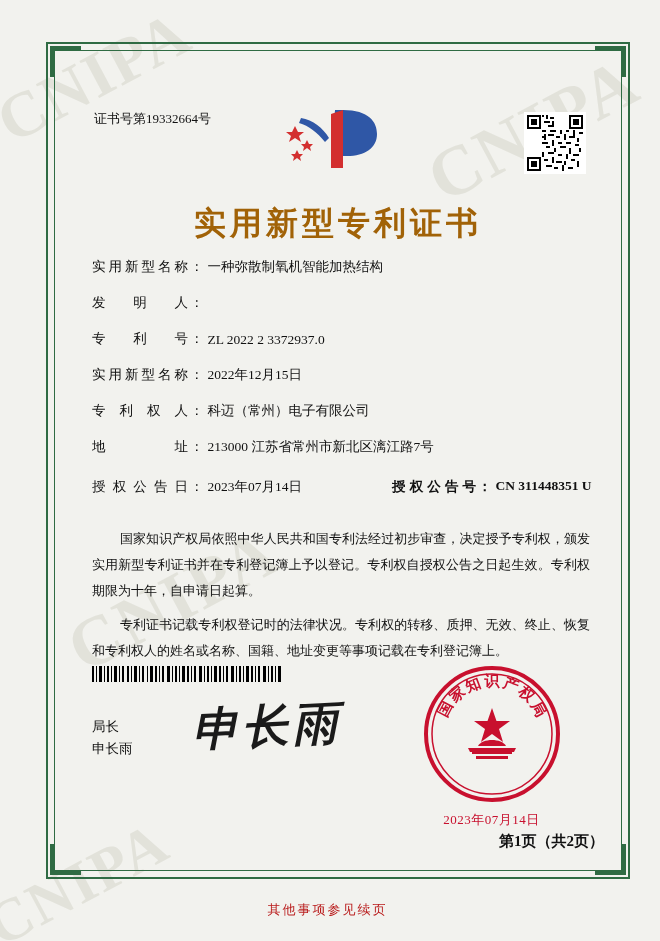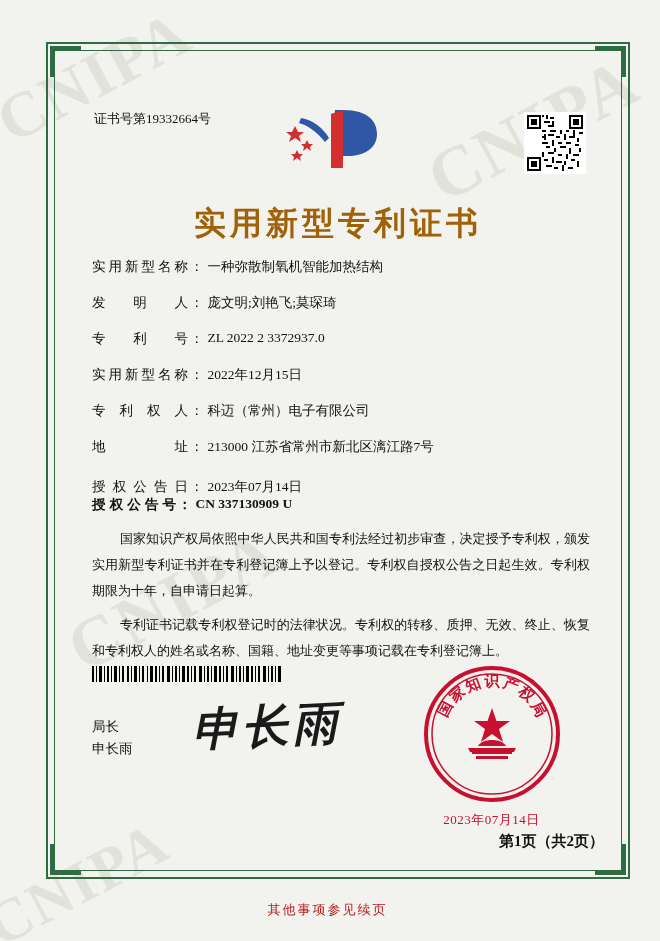--- a/index.html
+++ b/index.html
@@ -119,21 +119,21 @@
   }
 
   .fields {
     position: absolute;
     left: 20px;
     right: 10px;
     top: 192px;
   }
   .field-row {
     display: flex;
-    align-items: flex-start;
+    align-items: flex-end;
     margin-bottom: 18px;
     font-size: 13.5px;
     color: #111;
   }
   .field-label {
     width: 96px;
     flex: 0 0 96px;
     text-align: justify;
     text-align-last: justify;
     letter-spacing: 0px;
@@ -346,21 +346,20 @@
 
       <div class="field-row">
         <span class="field-label">实用新型名称</span>
         <span class="field-sep">：</span>
         <span class="field-value">一种弥散制氧机智能加热结构</span>
       </div>
 
       <div class="field-row">
         <span class="field-label">发明人</span>
         <span class="field-sep">：</span>
-        <span class="field-value">庞文明;刘艳飞;莫琛琦</span>
       </div>
 
       <div class="field-row">
         <span class="field-label">专利号</span>
         <span class="field-sep">：</span>
         <span class="field-value">ZL 2022 2 3372937.0</span>
       </div>
 
       <div class="field-row">
         <span class="field-label">实用新型名称</span>
@@ -373,30 +372,30 @@
         <span class="field-sep">：</span>
         <span class="field-value">科迈（常州）电子有限公司</span>
       </div>
 
       <div class="field-row">
         <span class="field-label">地址</span>
         <span class="field-sep">：</span>
         <span class="field-value">213000 江苏省常州市新北区漓江路7号</span>
       </div>
 
-      <div class="field-row row-split" style="margin-top:22px;flex-direction:column;">
+      <div class="field-row row-split" style="margin-top:22px;">
         <span class="split-left">
           <span class="field-label">授权公告日</span>
           <span class="field-sep">：</span>
           <span class="field-value">2023年07月14日</span>
         </span>
         <span class="split-right">
           <span class="field-label">授权公告号</span>
           <span class="field-sep">：</span>
-          <span class="field-value">CN 337130909 U</span>
+          <span class="field-value">CN 311448351 U</span>
         </span>
       </div>
 
     </div>
 
     <div class="paragraphs">
       <p>国家知识产权局依照中华人民共和国专利法经过初步审查，决定授予专利权，颁发实用新型专利证书并在专利登记簿上予以登记。专利权自授权公告之日起生效。专利权期限为十年，自申请日起算。</p>
       <p>专利证书记载专利权登记时的法律状况。专利权的转移、质押、无效、终止、恢复和专利权人的姓名或名称、国籍、地址变更等事项记载在专利登记簿上。</p>
     </div>
 

